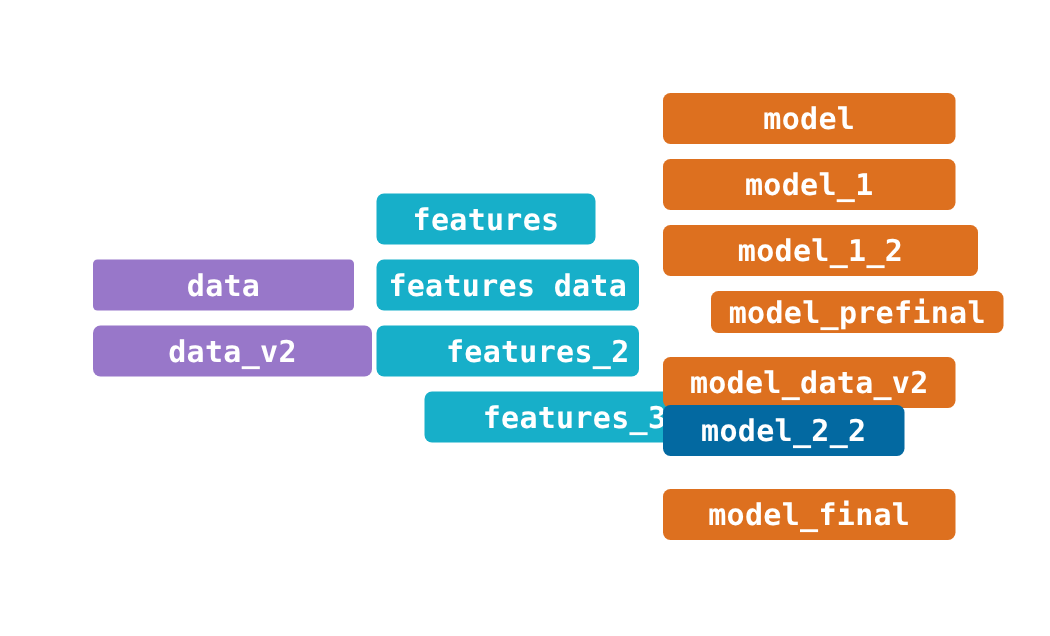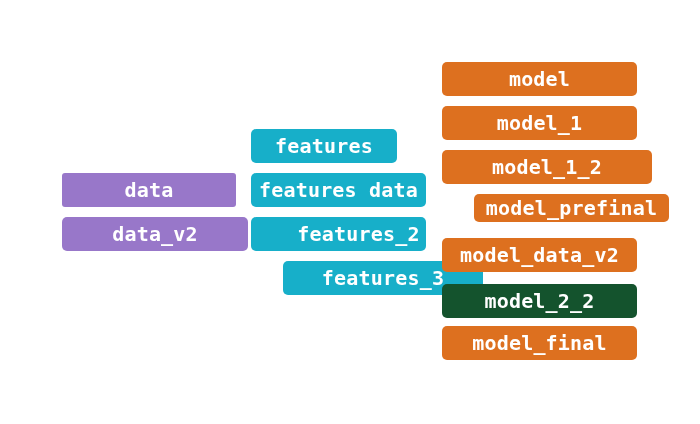--- a/index.html
+++ b/index.html
@@ -87,20 +87,20 @@
       </div>
       <div class="node" style="left: 442px; top: 150px; width: 210px; height: 34px; background: rgb(221, 112, 31); border-radius: 5px;">
         <span class="node-label">model_1_2</span>
       </div>
       <div class="node" style="left: 442px; top: 194px; width: 195px; height: 28px; background: rgb(221, 112, 31); border-radius: 5px; margin-left: 32px;">
         <span class="node-label">model_prefinal</span>
       </div>
       <div class="node" style="left: 442px; top: 238px; width: 195px; height: 34px; background: rgb(221, 112, 31); border-radius: 5px;">
         <span class="node-label">model_data_v2</span>
       </div>
-      <div class="node" style="left: 442px; top: 284px; width: 195px; height: 34px; background: #14532d; border-radius: 5px;">
+      <div class="node" style="left: 442px; top: 270px; width: 161px; height: 34px; background: #0369a1; border-radius: 5px;">
         <span class="node-label">model_2_2</span>
       </div>
       <div class="node" style="left: 442px; top: 326px; width: 195px; height: 34px; background: rgb(221, 112, 31); border-radius: 5px;">
         <span class="node-label">model_final</span>
       </div>
     </div>
   </div>
 
 </body></html>

